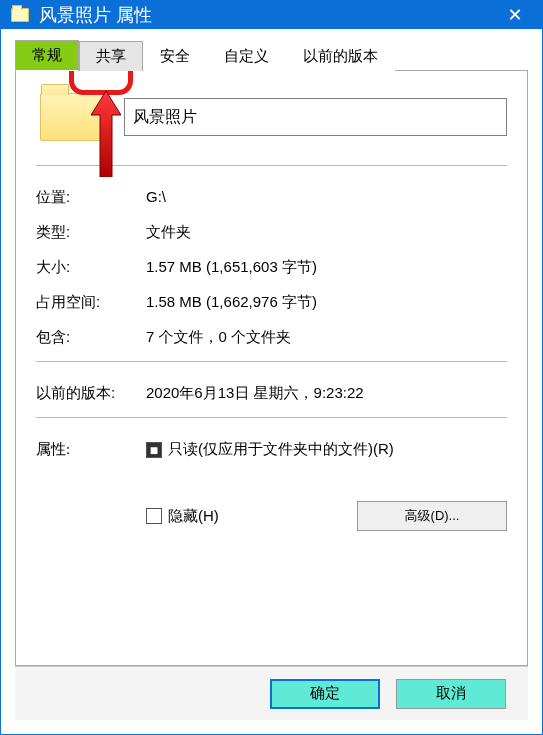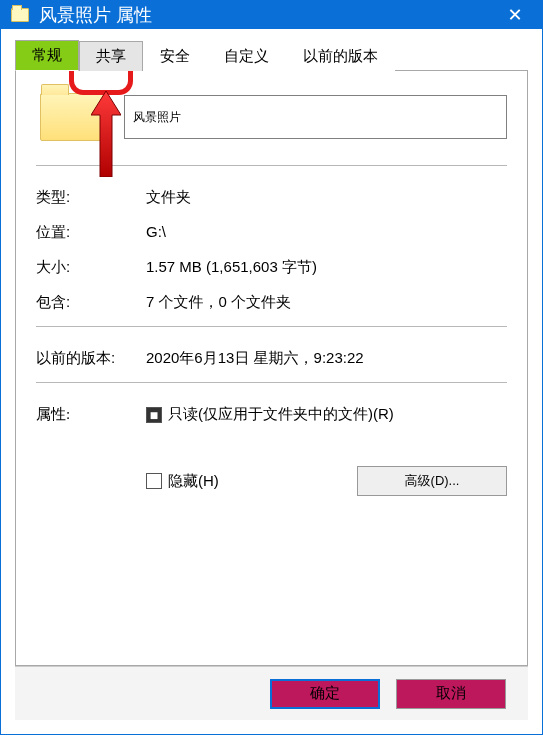--- a/index.html
+++ b/index.html
@@ -66,22 +66,22 @@
     position: relative; margin-left: 4px;
   }
   .folder-icon-big::before {
     content: ""; position: absolute; top: -10px; left: 0;
     width: 26px; height: 10px;
     background: linear-gradient(#fff4b8, #ffe89a);
     border: 1px solid #e0c060; border-bottom: none;
     border-radius: 2px 2px 0 0;
   }
   .name-input {
-    flex: 1; height: 44px; border: 1px solid #808080;
-    padding: 16px 8px; font-size: 12px;
+    flex: 1; height: 38px; border: 1px solid #808080;
+    padding: 16px 8px; font-size: 16px;
   }
   hr.sep { border: none; border-top: 1px solid #b8b8b8; margin: 6px 0 14px; }
   .row { display: flex; padding: 8px 0; }
   .row .lbl { width: 110px; }
   .row .val { flex: 1; }
   .attr-group { display: flex; padding: 8px 0; }
   .attr-lbl { width: 110px; font-family: Liberation Serif, serif; }
   .attr-body { flex: 1; display: flex; flex-direction: column; gap: 12px; }
   .chk-line { display: flex; align-items: center; gap: 6px; }
   .chk {
@@ -97,21 +97,21 @@
     display: flex; align-items: center; justify-content: center;
     cursor: default;
   }
   .footer {
     height: 54px; display: flex; align-items: center;
     justify-content: flex-end; gap: 16px; padding-right: 22px;
     border-top: 1px solid #ccc; background: #f4f4f4;
   }
   .btn {
     width: 110px; height: 30px; border: 1px solid #999;
-    background: #be185d; font-size: 15px;
+    background: #5eead4; font-size: 15px;
     display: flex; align-items: center; justify-content: center;
     cursor: default;
   }
   .btn.primary { border: 2px solid #0a70d8; }
   
   .annot-box {
     position: absolute; left: 68px; top: 46px;
     width: 64px; height: 48px;
     border: 5px solid #e61a1a; border-radius: 14px;
     pointer-events: none;
@@ -145,30 +145,34 @@
     <div class="tab-panel">
 
       <div class="header-row">
         <div class="folder-icon-big"></div>
         <input class="name-input" value="风景照片" style="">
       </div>
 
       <hr class="sep">
 
       <div class="row">
+        <span class="lbl">位置:</span>
+        <span class="val">G:\</span>
+      </div>
+      <div class="row">
         <span class="lbl">类型:</span>
         <span class="val">文件夹</span>
       </div>
       <div class="row">
-        <span class="lbl">位置:</span>
-        <span class="val">G:\</span>
-      </div>
-      <div class="row">
         <span class="lbl">大小:</span>
         <span class="val">1.57 MB (1,651,603 字节)</span>
+      </div>
+      <div class="row">
+        <span class="lbl">占用空间:</span>
+        <span class="val">1.58 MB (1,662,976 字节)</span>
       </div>
       <div class="row">
         <span class="lbl">包含:</span>
         <span class="val">7 个文件，0 个文件夹</span>
       </div>
 
       <hr class="sep">
 
       <div class="row">
         <span class="lbl">以前的版本:</span>

